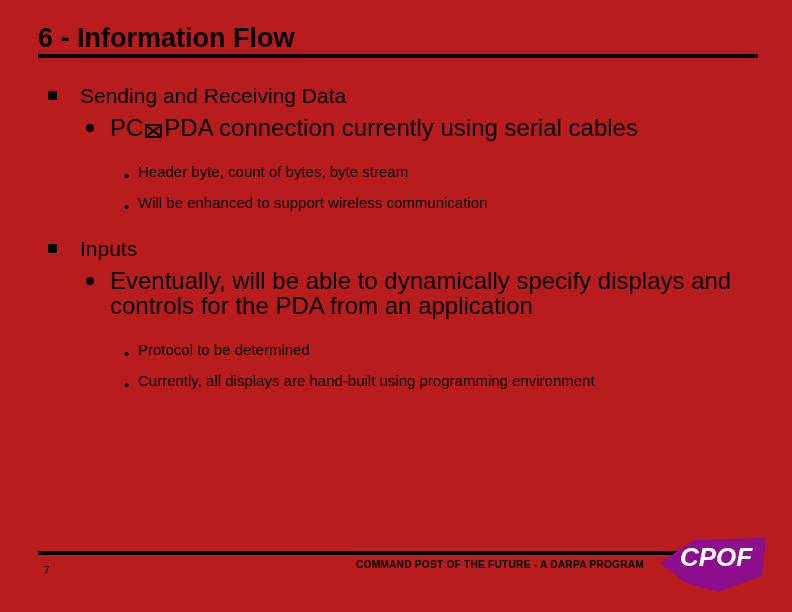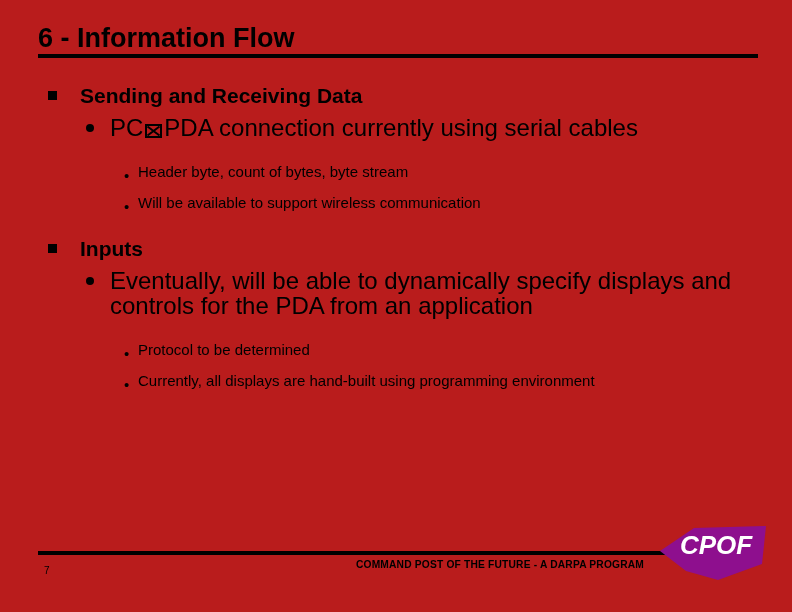--- a/index.html
+++ b/index.html
@@ -59,21 +59,21 @@
   .lvl1 .marker {
     position: absolute;
     left: 48px;
     top: 8px;
     width: 9px;
     height: 9px;
     background: #000000;
   }
   .lvl1 .txt {
     font-size: 21px;
-    font-weight: bold;
+    font-weight: normal;
     line-height: 26px;
   }
 
   .lvl2 {
     position: relative;
     padding-left: 110px;
     margin-top: 6px;
   }
   .lvl2 .marker {
     position: absolute;
@@ -147,21 +147,21 @@
     font-size: 11px;
     font-weight: bold;
     letter-spacing: 0.2px;
     transform: scaleX(0.93);
     transform-origin: center;
     white-space: nowrap;
   }
   #cpof-logo {
     position: absolute;
     left: 658px;
-    top: 524px;
+    top: 536px;
     width: 112px;
     height: 58px;
   }
   #cpof-logo svg { display: block; }
 </style>
 </head>
 <body>
 
 <div id="slide">
 
@@ -189,21 +189,21 @@
 
     <div class="sub-gap"></div>
 
     <div class="lvl3">
       <span class="marker">•</span>
       <span class="txt">Header byte, count of bytes, byte stream</span>
     </div>
 
     <div class="lvl3">
       <span class="marker">•</span>
-      <span class="txt">Will be available to support wireless communication</span>
+      <span class="txt">Will be enhanced to support wireless communication</span>
     </div>
 
     <div class="group-gap"></div>
 
     <div class="lvl1">
       <span class="marker"></span>
       <span class="txt">Inputs</span>
     </div>
 
     <div class="lvl2">

